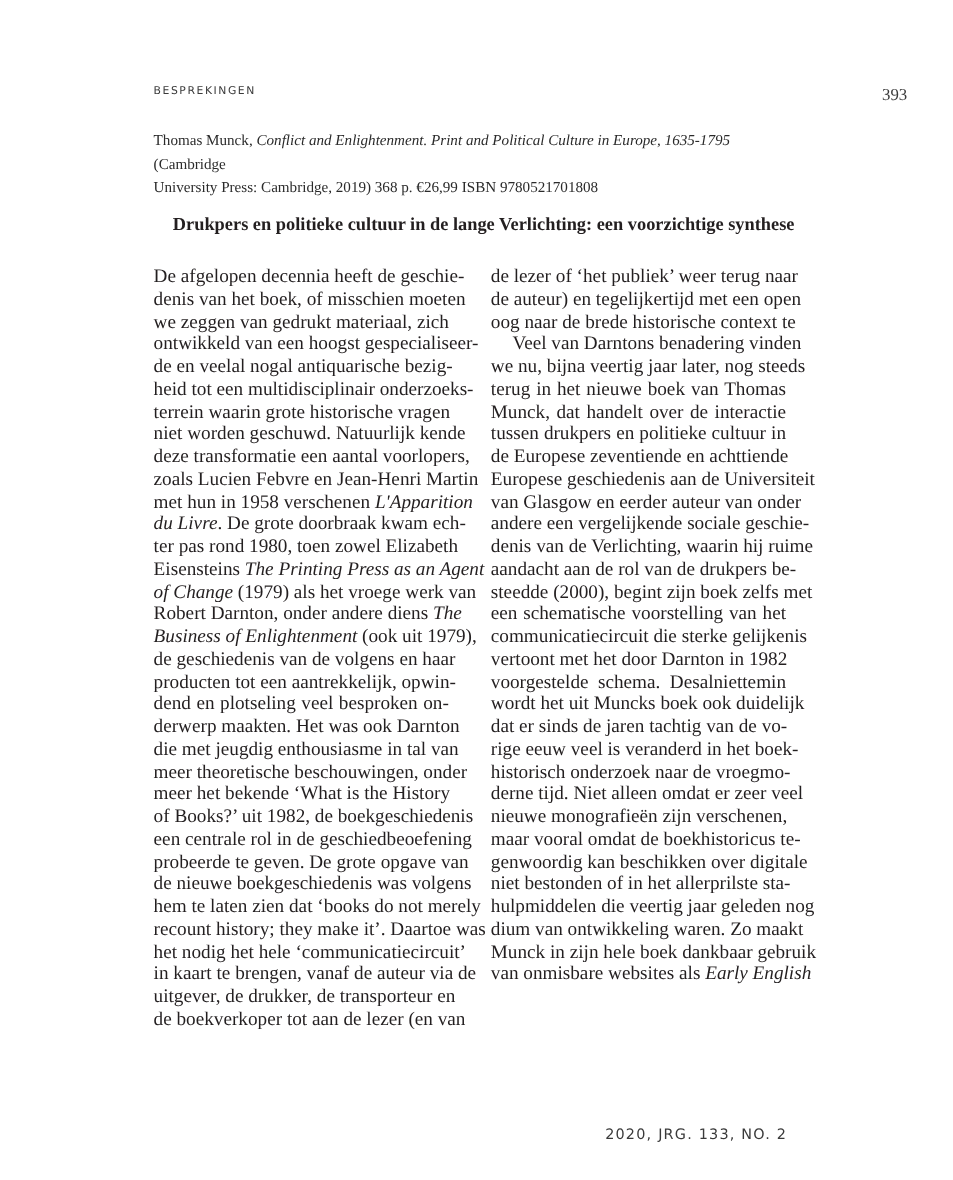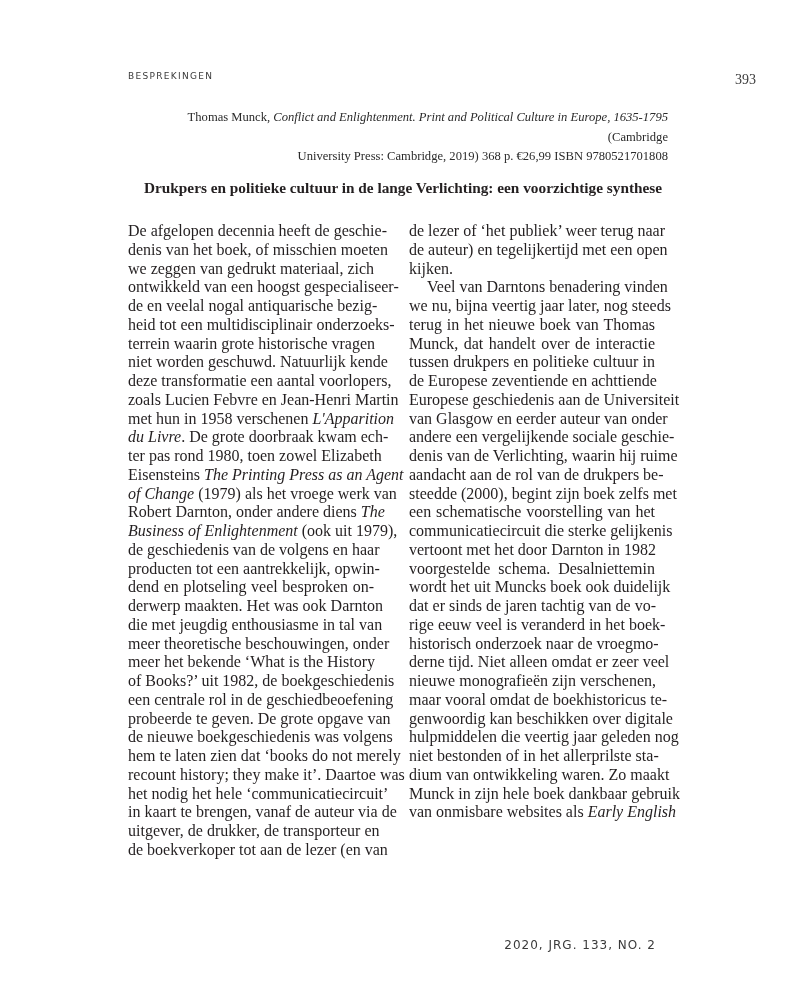--- a/index.html
+++ b/index.html
@@ -34,21 +34,20 @@
     }
     .citation {
       position: absolute;
       top: 108px;
       left: 128px;
       width: 540px;
       font-family: "Liberation Serif", serif;
       font-size: 12.6px;
       line-height: 19.5px;
       color: #2a2a2a;
-      text-align: right;
     }
     .citation i { font-style: italic; }
     .review-title {
       position: absolute;
       top: 161px;
       left: 128px;
       width: 540px;
       font-family: "Liberation Serif", serif;
       font-weight: bold;
       font-size: 15.3px;
@@ -133,21 +132,21 @@
     <span class="line">hem te laten zien dat ‘books do not merely</span>
     <span class="line">recount history; they make it’. Daartoe was</span>
     <span class="line">het nodig het hele ‘communicatiecircuit’</span>
     <span class="line">in kaart te brengen, vanaf de auteur via de</span>
     <span class="line">uitgever, de drukker, de transporteur en</span>
     <span class="line">de boekverkoper tot aan de lezer (en van</span>
   </div>
 <div class="column col-right" id="col-right">
     <span class="line">de lezer of ‘het publiek’ weer terug naar</span>
     <span class="line">de auteur) en tegelijkertijd met een open</span>
-    <span class="line last">kijken.</span>
+    <span class="line">oog naar de brede historische context te</span>
     <span class="line indent">Veel van Darntons benadering vinden</span>
     <span class="line">we nu, bijna veertig jaar later, nog steeds</span>
     <span class="line">terug in het nieuwe boek van Thomas</span>
     <span class="line">Munck, dat handelt over de interactie</span>
     <span class="line">tussen drukpers en politieke cultuur in</span>
     <span class="line">de Europese zeventiende en achttiende</span>
     <span class="line">Europese geschiedenis aan de Universiteit</span>
     <span class="line">van Glasgow en eerder auteur van onder</span>
     <span class="line">andere een vergelijkende sociale geschie-</span>
     <span class="line">denis van de Verlichting, waarin hij ruime</span>
@@ -158,20 +157,20 @@
     <span class="line">vertoont met het door Darnton in 1982</span>
     <span class="line">voorgestelde schema. Desalniettemin</span>
     <span class="line">wordt het uit Muncks boek ook duidelijk</span>
     <span class="line">dat er sinds de jaren tachtig van de vo-</span>
     <span class="line">rige eeuw veel is veranderd in het boek-</span>
     <span class="line">historisch onderzoek naar de vroegmo-</span>
     <span class="line">derne tijd. Niet alleen omdat er zeer veel</span>
     <span class="line">nieuwe monografieën zijn verschenen,</span>
     <span class="line">maar vooral omdat de boekhistoricus te-</span>
     <span class="line">genwoordig kan beschikken over digitale</span>
+    <span class="line">niet bestonden of in het allerprilste sta-</span>
     <span class="line">hulpmiddelen die veertig jaar geleden nog</span>
-    <span class="line">niet bestonden of in het allerprilste sta-</span>
     <span class="line">dium van ontwikkeling waren. Zo maakt</span>
     <span class="line">Munck in zijn hele boek dankbaar gebruik</span>
     <span class="line"><span>van onmisbare websites als </span><i>Early English</i><span></span></span>
   </div>
 
 <div class="footer">2020, JRG. 133, NO. 2</div>
 
 </body></html>

